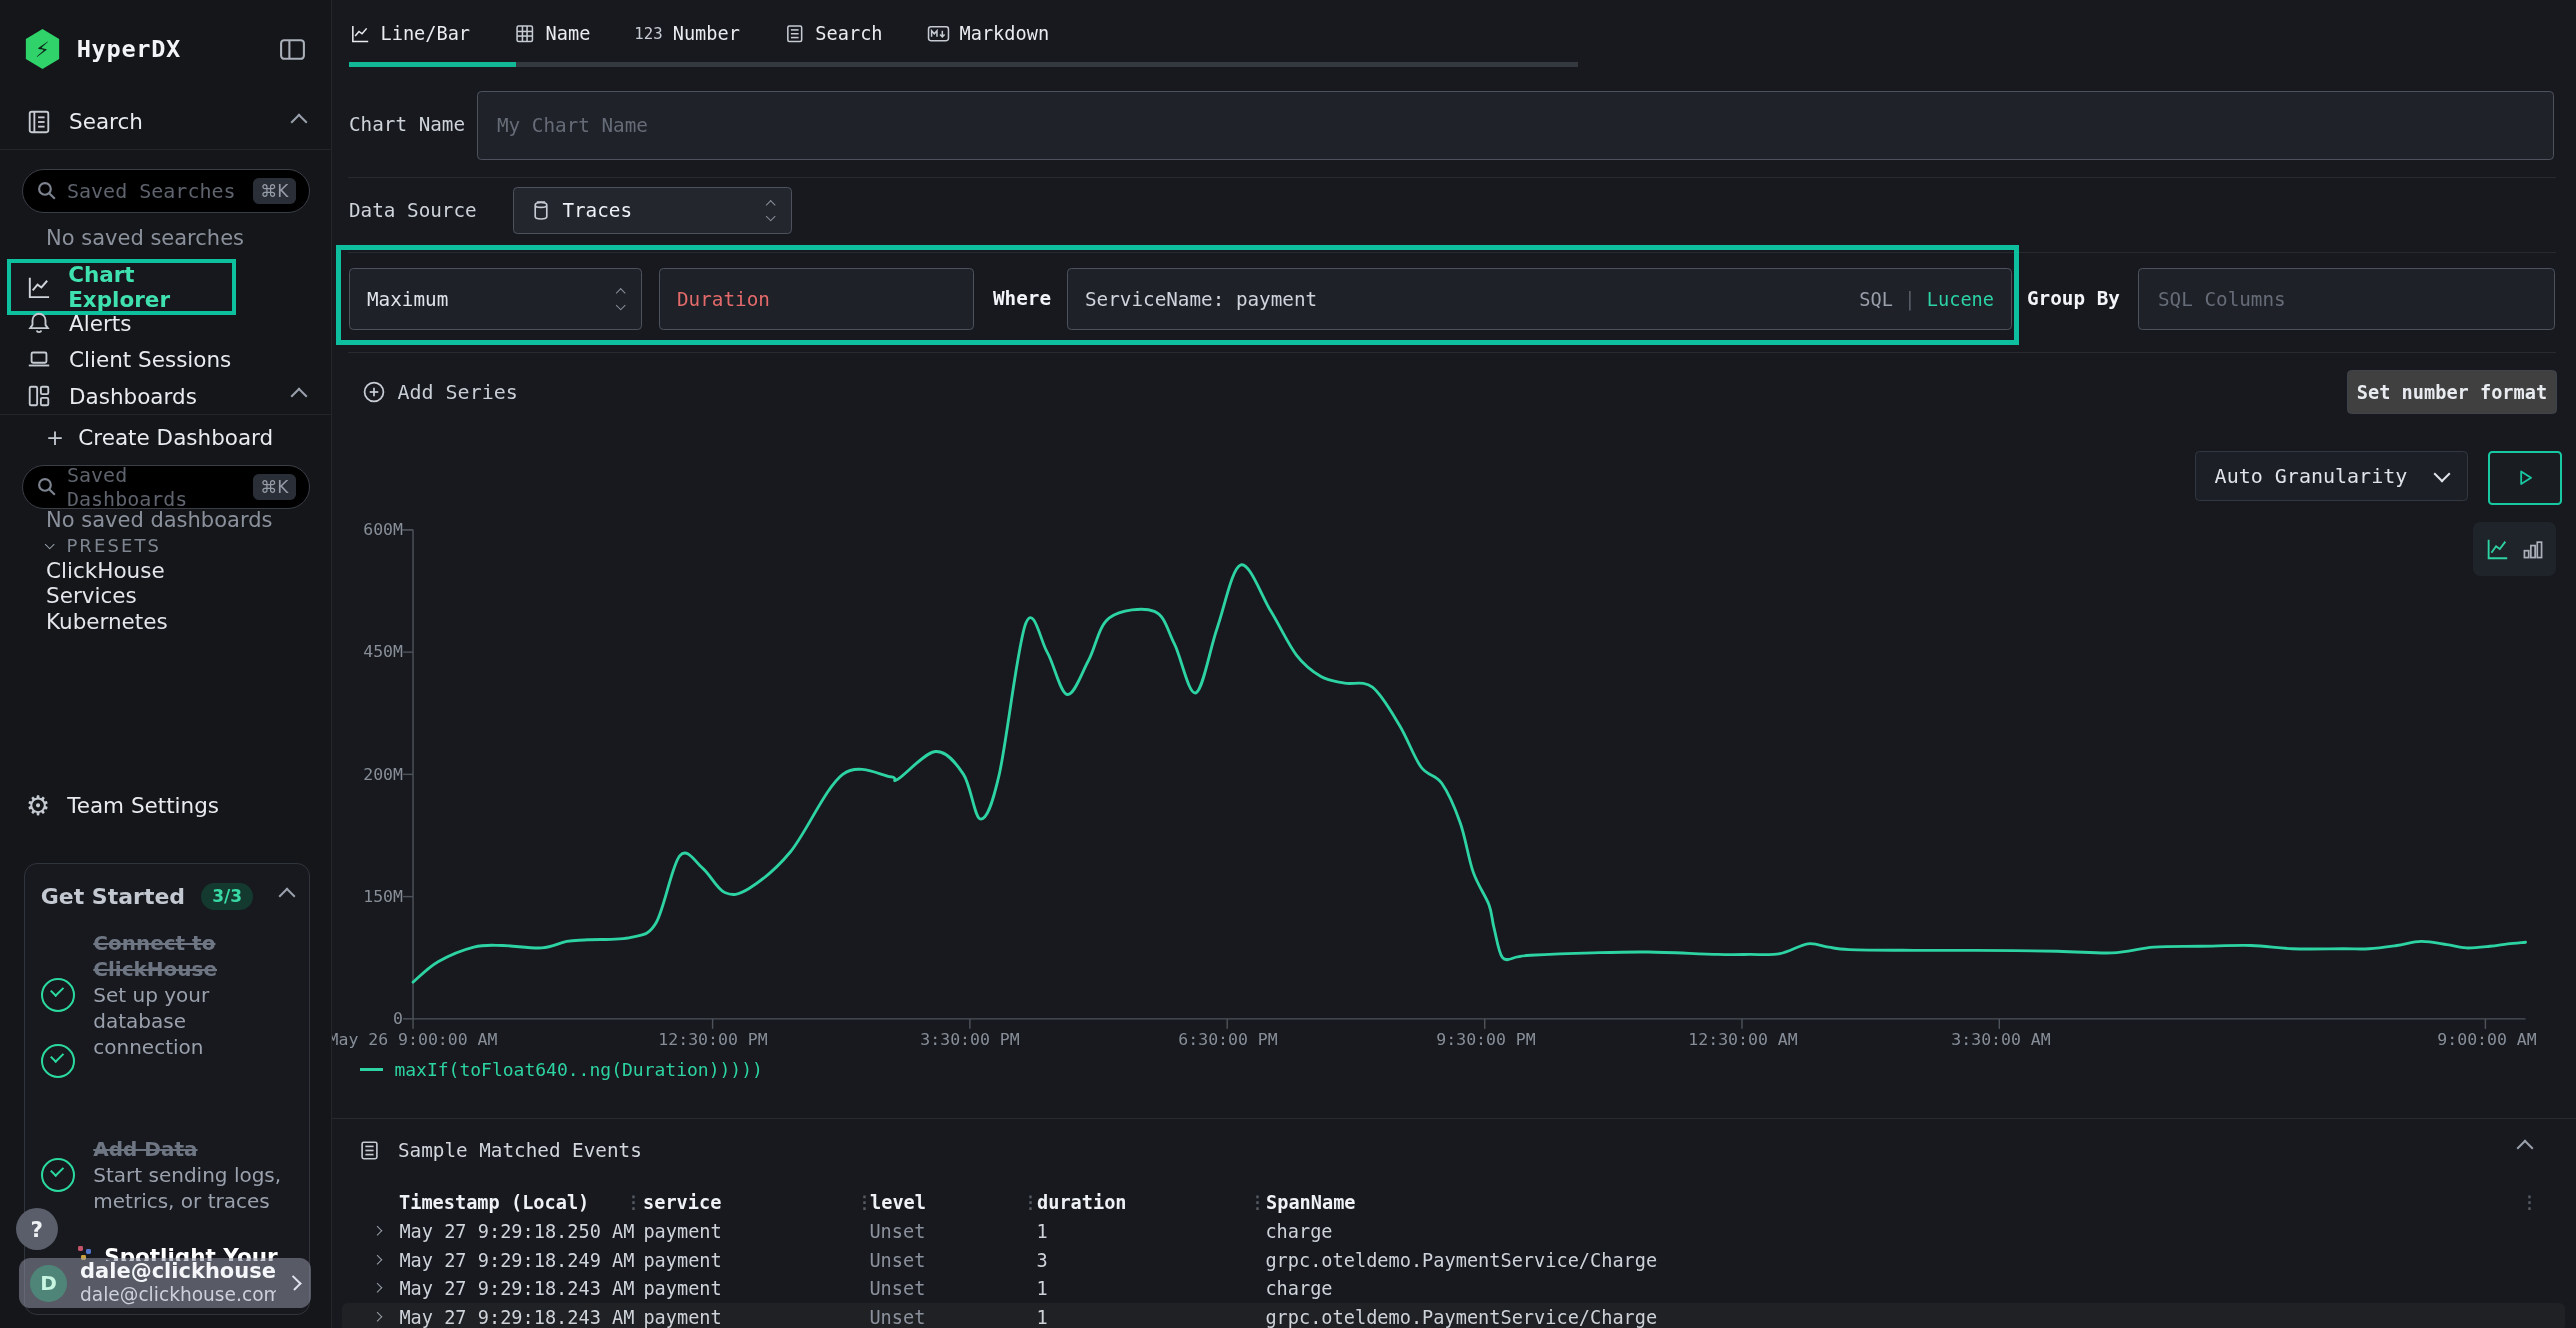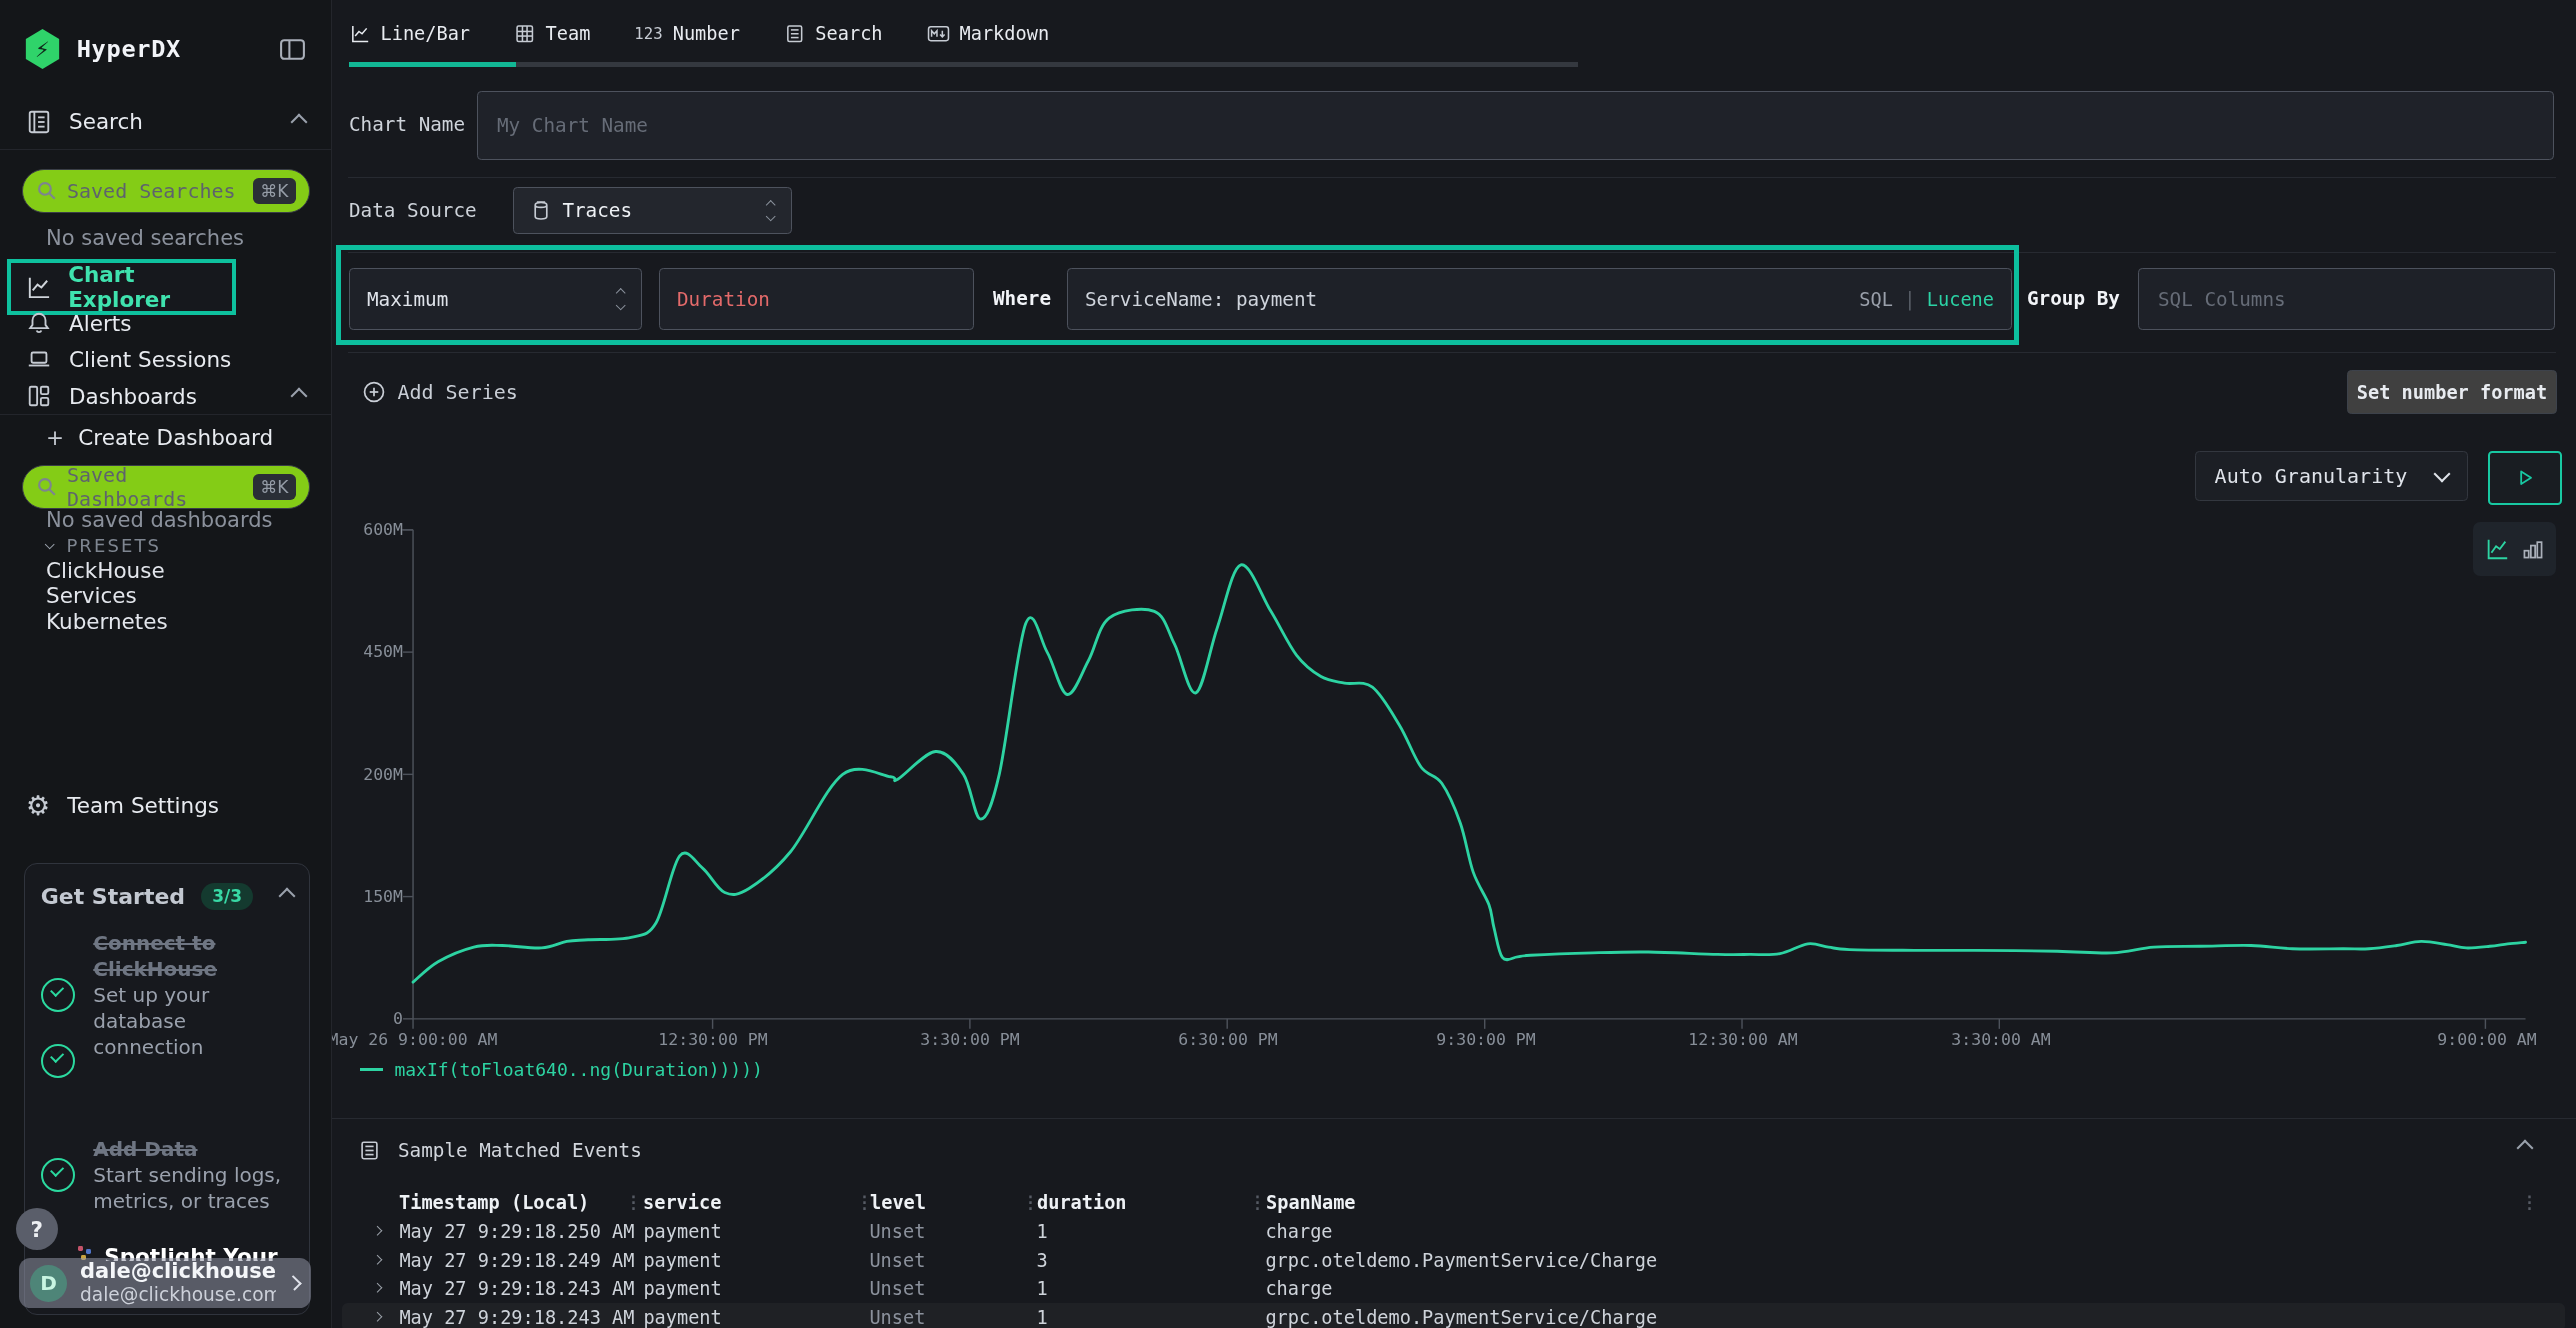--- a/index.html
+++ b/index.html
@@ -16,21 +16,21 @@
   #logo-hex{width:37px;height:40px;background:#2fd36a;clip-path:polygon(50% 0,95% 25%,95% 75%,50% 100%,5% 75%,5% 25%);display:flex;align-items:center;justify-content:center;color:#10251a;font-size:24px;font-weight:700;}
   #logo-title{font-size:23.6px;font-weight:700;color:#f2f4f8;letter-spacing:0.7px;}
   .icon{display:inline-flex;align-items:center;justify-content:center;}
   .navlabel{font-size:21.5px;color:#e8ebf0;}
   .chev{display:inline-block;width:10px;height:10px;border-right:2.1px solid #9aa1ac;border-bottom:2.1px solid #9aa1ac;}
   .chev.up{transform:rotate(-135deg);}
   .chev.down{transform:rotate(45deg);}
   .chev.right{transform:rotate(-45deg);}
   .chev.small{width:6.4px;height:6.4px;border-width:1.4px;}
   .sdivider{position:absolute;left:0;width:331px;height:1.4px;background:#23252b;}
-  .pill{position:absolute;left:21.5px;width:288px;height:44px;border-radius:23px;background:#84cc16;border:1.4px solid #3a3e47;display:flex;align-items:center;padding:0 13px;box-sizing:border-box;gap:10px;}
+  .pill{position:absolute;left:21.5px;width:288px;height:44px;border-radius:23px;background:#000000;border:1.4px solid #3a3e47;display:flex;align-items:center;padding:0 13px;box-sizing:border-box;gap:10px;}
   .pill .ph{color:#5e636d;font-size:20px;flex:1;}
   .kbd{background:#2a2e36;color:#959ca7;border-radius:5.7px;font-size:17px;padding:2.9px 7.2px;font-family:"DejaVu Sans","Liberation Sans",sans-serif;}
   .mutetext{color:#8b919c;font-size:21px;}
   #chart-explorer{position:absolute;left:7.2px;top:259px;width:229px;height:56px;border:4.3px solid #0ec19e;display:flex;align-items:center;gap:15.7px;padding:0 2.9px 0 14.3px;box-sizing:border-box;background:#16181d;}
   #chart-explorer .navlabel{color:#3fe2ae;font-weight:700;}
   .gs-card{position:absolute;left:24px;top:863px;width:286px;height:452px;border:1.4px solid #30343d;border-radius:13px;background:#17191e;box-sizing:border-box;overflow:hidden;}
   .badge{background:#143a2f;color:#38d9a5;font-size:17px;font-weight:700;border-radius:715px;padding:3.6px 11.4px;font-family:"DejaVu Sans","Liberation Sans",sans-serif;}
   .ckc{width:30px;height:30px;border-radius:50%;border:2.1px solid #2bd99f;position:relative;flex:none;}
   .ckc::after{content:"";position:absolute;left:8.6px;top:6.4px;width:10px;height:5.7px;border-left:2.1px solid #2bd99f;border-bottom:2.1px solid #2bd99f;transform:rotate(-45deg);}
   .gs-item{position:absolute;left:15.7px;width:252px;display:flex;gap:18.6px;align-items:center;}
@@ -269,21 +269,21 @@
     <span class="tab">
       <span class="ticon">
         <svg width="21.5" height="21.5" viewBox="0 0 28 28" fill="none" stroke="#c6cbd3" stroke-width="2">
             <rect x="4" y="4" width="20" height="20" rx="2"></rect>
             <line x1="4" y1="11" x2="24" y2="11"></line>
             <line x1="4" y1="17" x2="24" y2="17"></line>
             <line x1="11" y1="4" x2="11" y2="24"></line>
             <line x1="17" y1="4" x2="17" y2="24"></line>
           </svg>
       </span>
-      <span>Team</span>
+      <span>Name</span>
     </span>
     <span class="tab">
       <span class="ticon" style="font-size:15.7px;color:#c6cbd3;">123</span>
       <span>Number</span>
     </span>
     <span class="tab">
       <span class="ticon">
         <svg width="21.5" height="21.5" viewBox="0 0 28 28" fill="none" stroke="#c6cbd3" stroke-width="2">
             <rect x="5" y="4" width="18" height="20" rx="2"></rect>
             <line x1="9" y1="9" x2="19" y2="9"></line>

